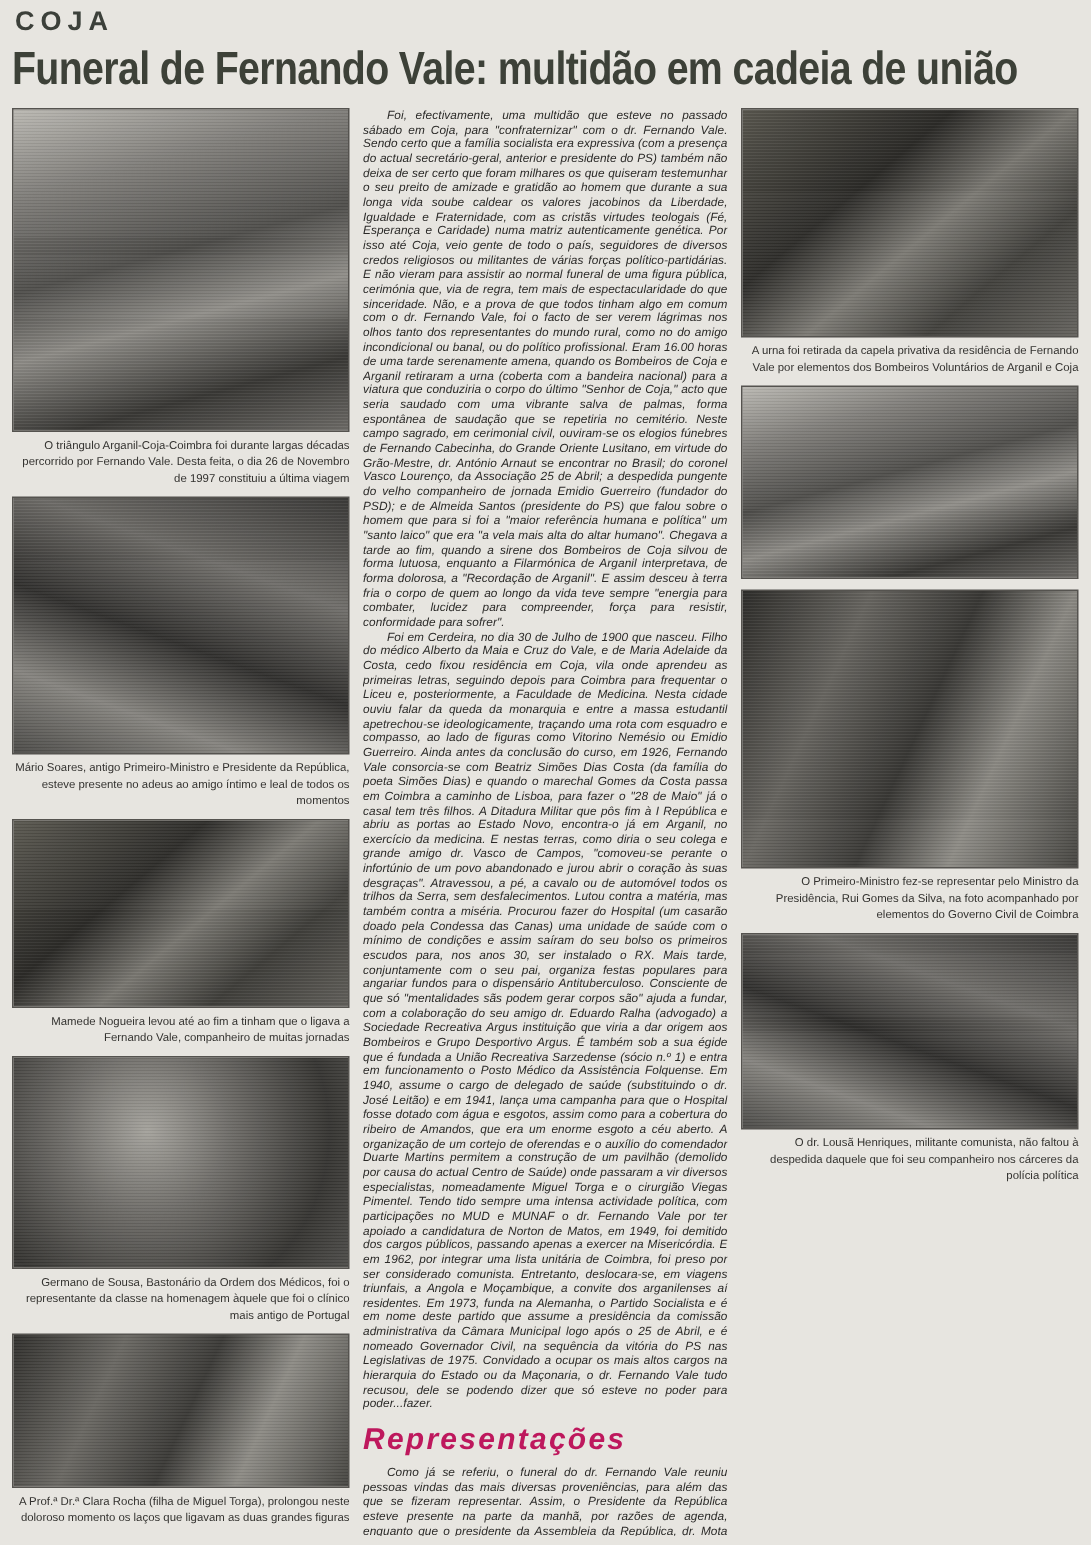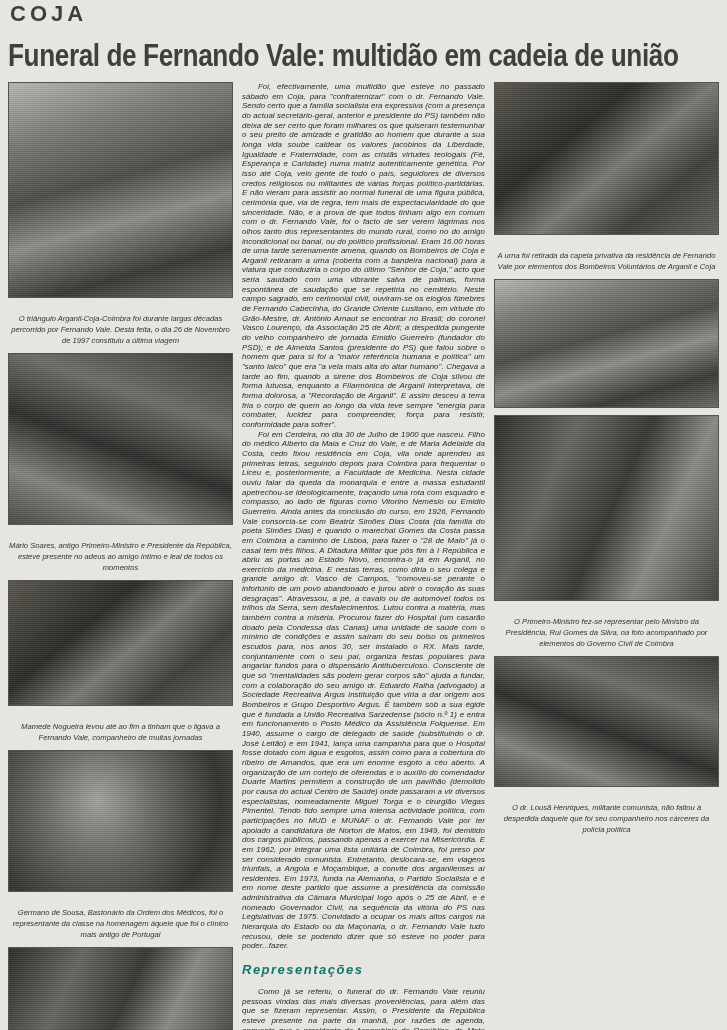--- a/index.html
+++ b/index.html
@@ -7,24 +7,24 @@
     width:727px;height:1030px;overflow:hidden;
     background:#e7e5e0;
     font-family:"Liberation Sans","DejaVu Sans",sans-serif;
     color:#2e2d2b;
     -webkit-font-smoothing:antialiased;
   }
   .page{width:711px;height:1022px;margin:0 auto;padding-top:4px;position:relative;}
 
   
   .kicker{
-    font-size:22px;font-weight:700;letter-spacing:4px;color:#3c403a;
+    font-size:18px;font-weight:700;letter-spacing:4px;color:#3c403a;
     padding-left:2px;line-height:20px;
   }
-  .headline-wrap{width:711px;overflow:hidden;height:40px;margin-top:14px;margin-bottom:4px;}
+  .headline-wrap{width:711px;overflow:hidden;height:40px;margin-top:4px;margin-bottom:4px;}
   .headline{
     font-size:31px;font-weight:700;color:#3d4138;white-space:nowrap;
     letter-spacing:-0.5px;display:inline-block;
     transform:scaleX(0.845);transform-origin:0 50%;
   }
 
   
   .cols{display:flex;gap:9px;align-items:flex-start;}
   .col-photos{width:225px;flex:0 0 225px;}
   .col-text{width:243px;flex:0 0 243px;overflow:hidden;height:952px;font-style:italic;}
@@ -38,31 +38,31 @@
   .photo::after{
     content:"";position:absolute;inset:0;
     background:repeating-linear-gradient(0deg,rgba(255,255,255,.05) 0 1px,rgba(0,0,0,.05) 1px 2px);
   }
   .ph-a{background:linear-gradient(165deg,#b9b7b1 0%,#7e7c78 22%,#4e4d4a 45%,#8f8d88 62%,#3a3936 82%,#6e6c68 100%);}
   .ph-b{background:linear-gradient(200deg,#3c3b39 0%,#6f6d69 30%,#2f2e2c 55%,#85837e 78%,#4a4946 100%);}
   .ph-c{background:linear-gradient(140deg,#59574f 0%,#2c2b28 35%,#7b7973 55%,#403f3b 75%,#63615c 100%);}
   .ph-d{background:radial-gradient(circle at 40% 35%,#a3a19b 0%,#6b6965 35%,#343330 75%,#4d4c49 100%);}
   .ph-e{background:linear-gradient(115deg,#2f2e2b 0%,#686661 28%,#393835 52%,#8c8a84 72%,#454440 100%);}
   .cap{
-    font-size:7.6px;line-height:11px;font-style:italic;color:#33322f;
-    margin-top:15px;text-align:center;
+    font-size:7.6px;line-height:11px;color:#33322f;
+    margin-top:3px;text-align:right;
   }
 
   
   .body-text p{
     margin:0;font-size:7.9px;line-height:9.65px;text-align:justify;
     text-indent:16px;letter-spacing:0.05px;color:#2b2a28;
   }
   .subhead{
-    font-size:13px;font-weight:700;letter-spacing:1.5px;color:#0f766e;
+    font-size:20px;font-weight:700;letter-spacing:1.5px;color:#be185d;
     margin:8px 0 6px 0;line-height:22px;
   }
 
   
   .h-l1{height:214px}.h-l2{height:170px}.h-l3{height:124px}.h-l4{height:101px}.h-l5{height:140px}
   .h-r1{height:151px}.h-r2{height:127px}.h-r3{height:129px}.h-r4{height:184px}.h-r5{height:114px}
 </style>
 </head>
 <body>
 

